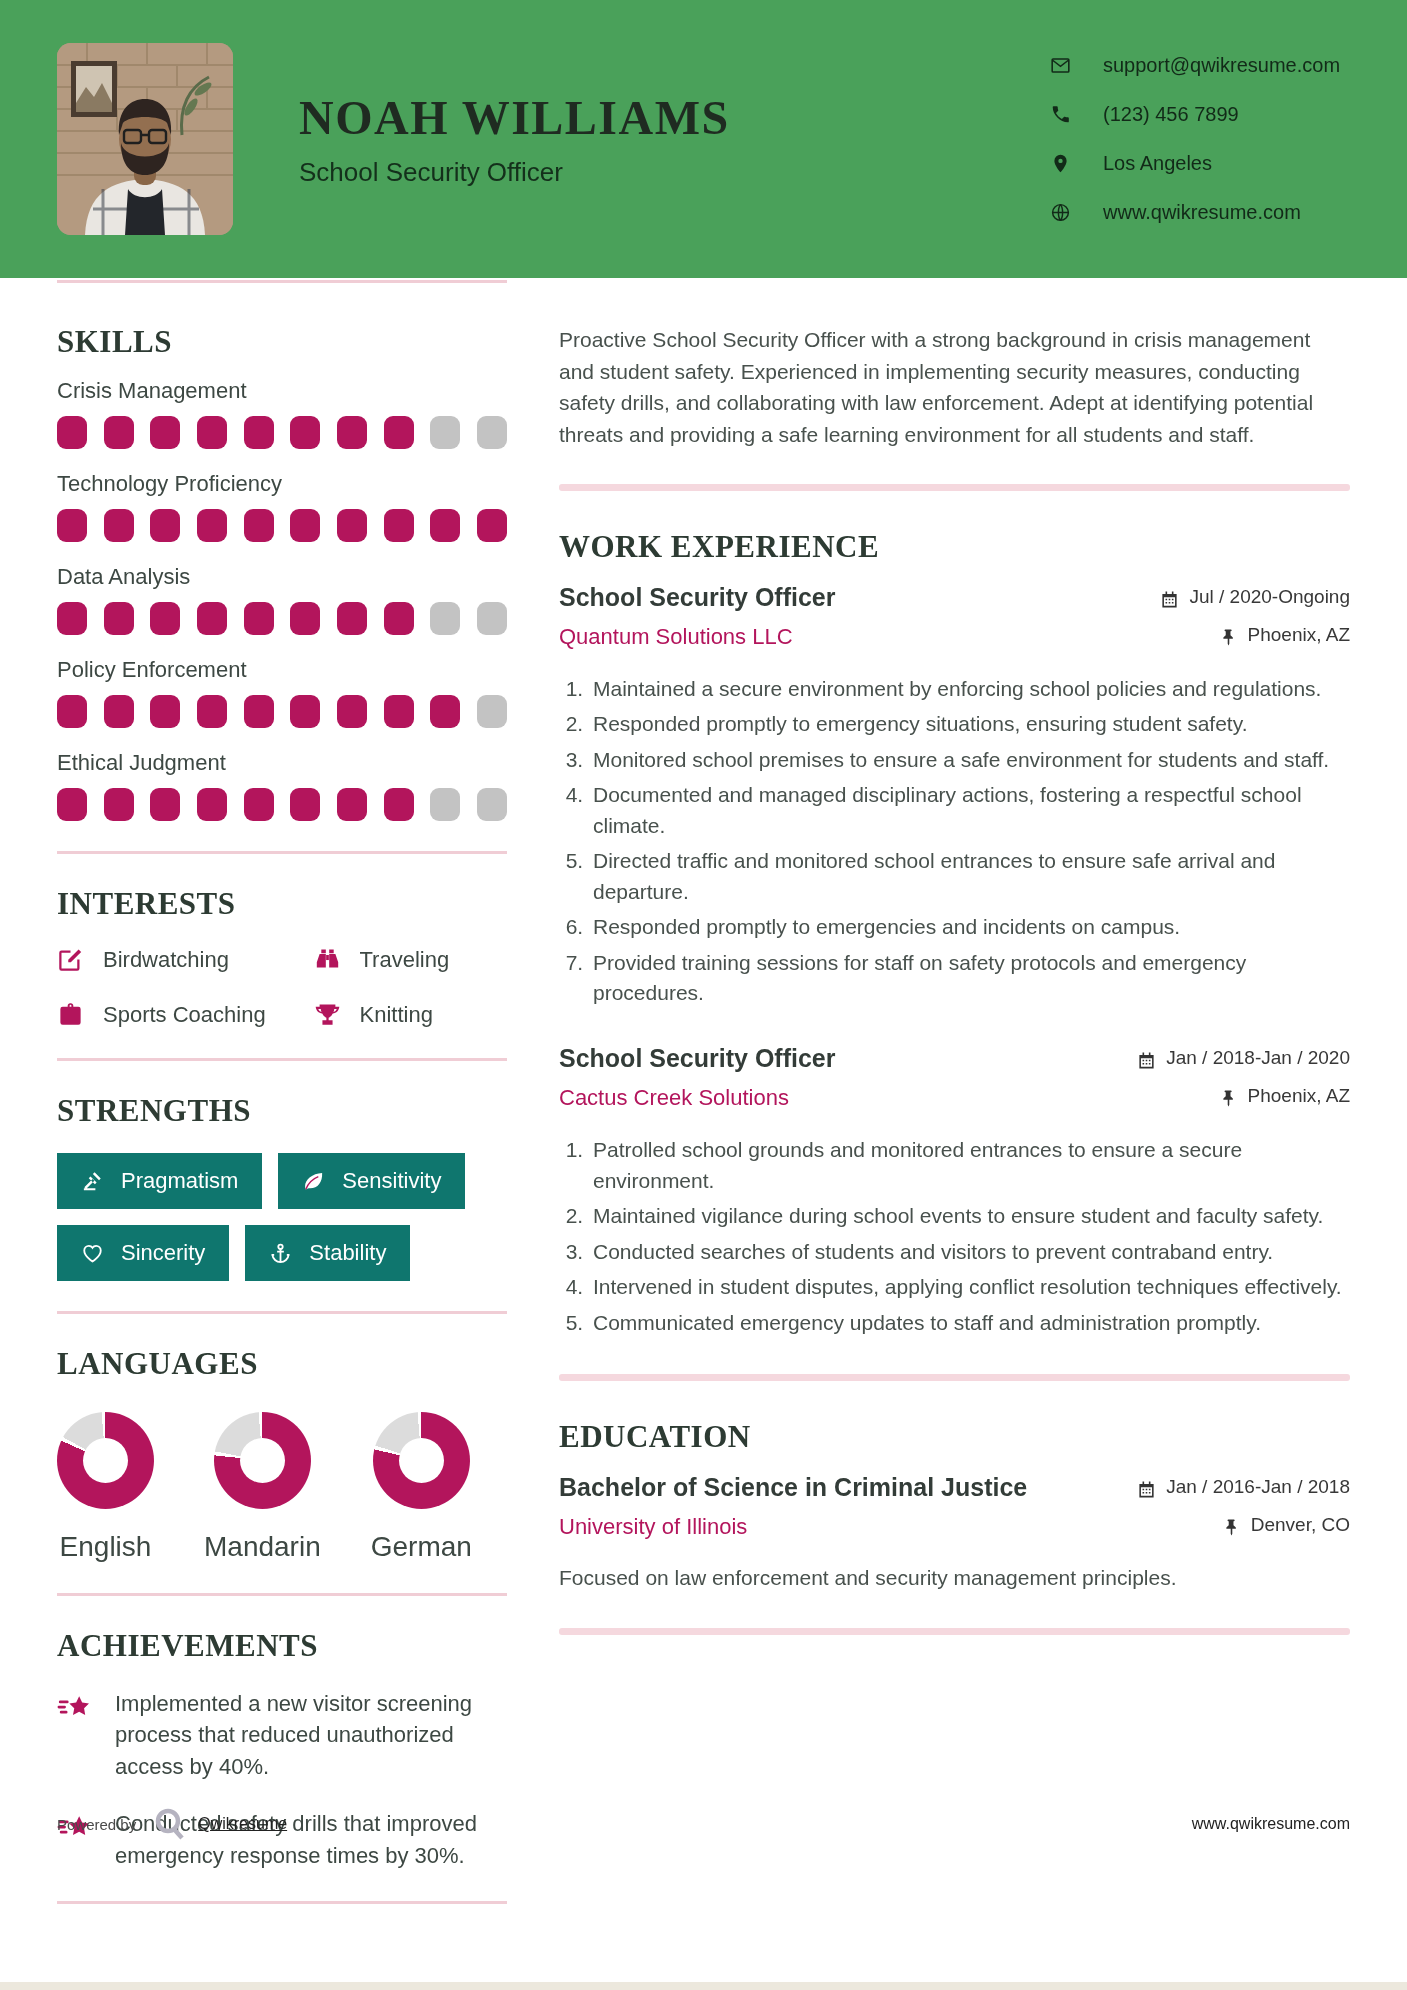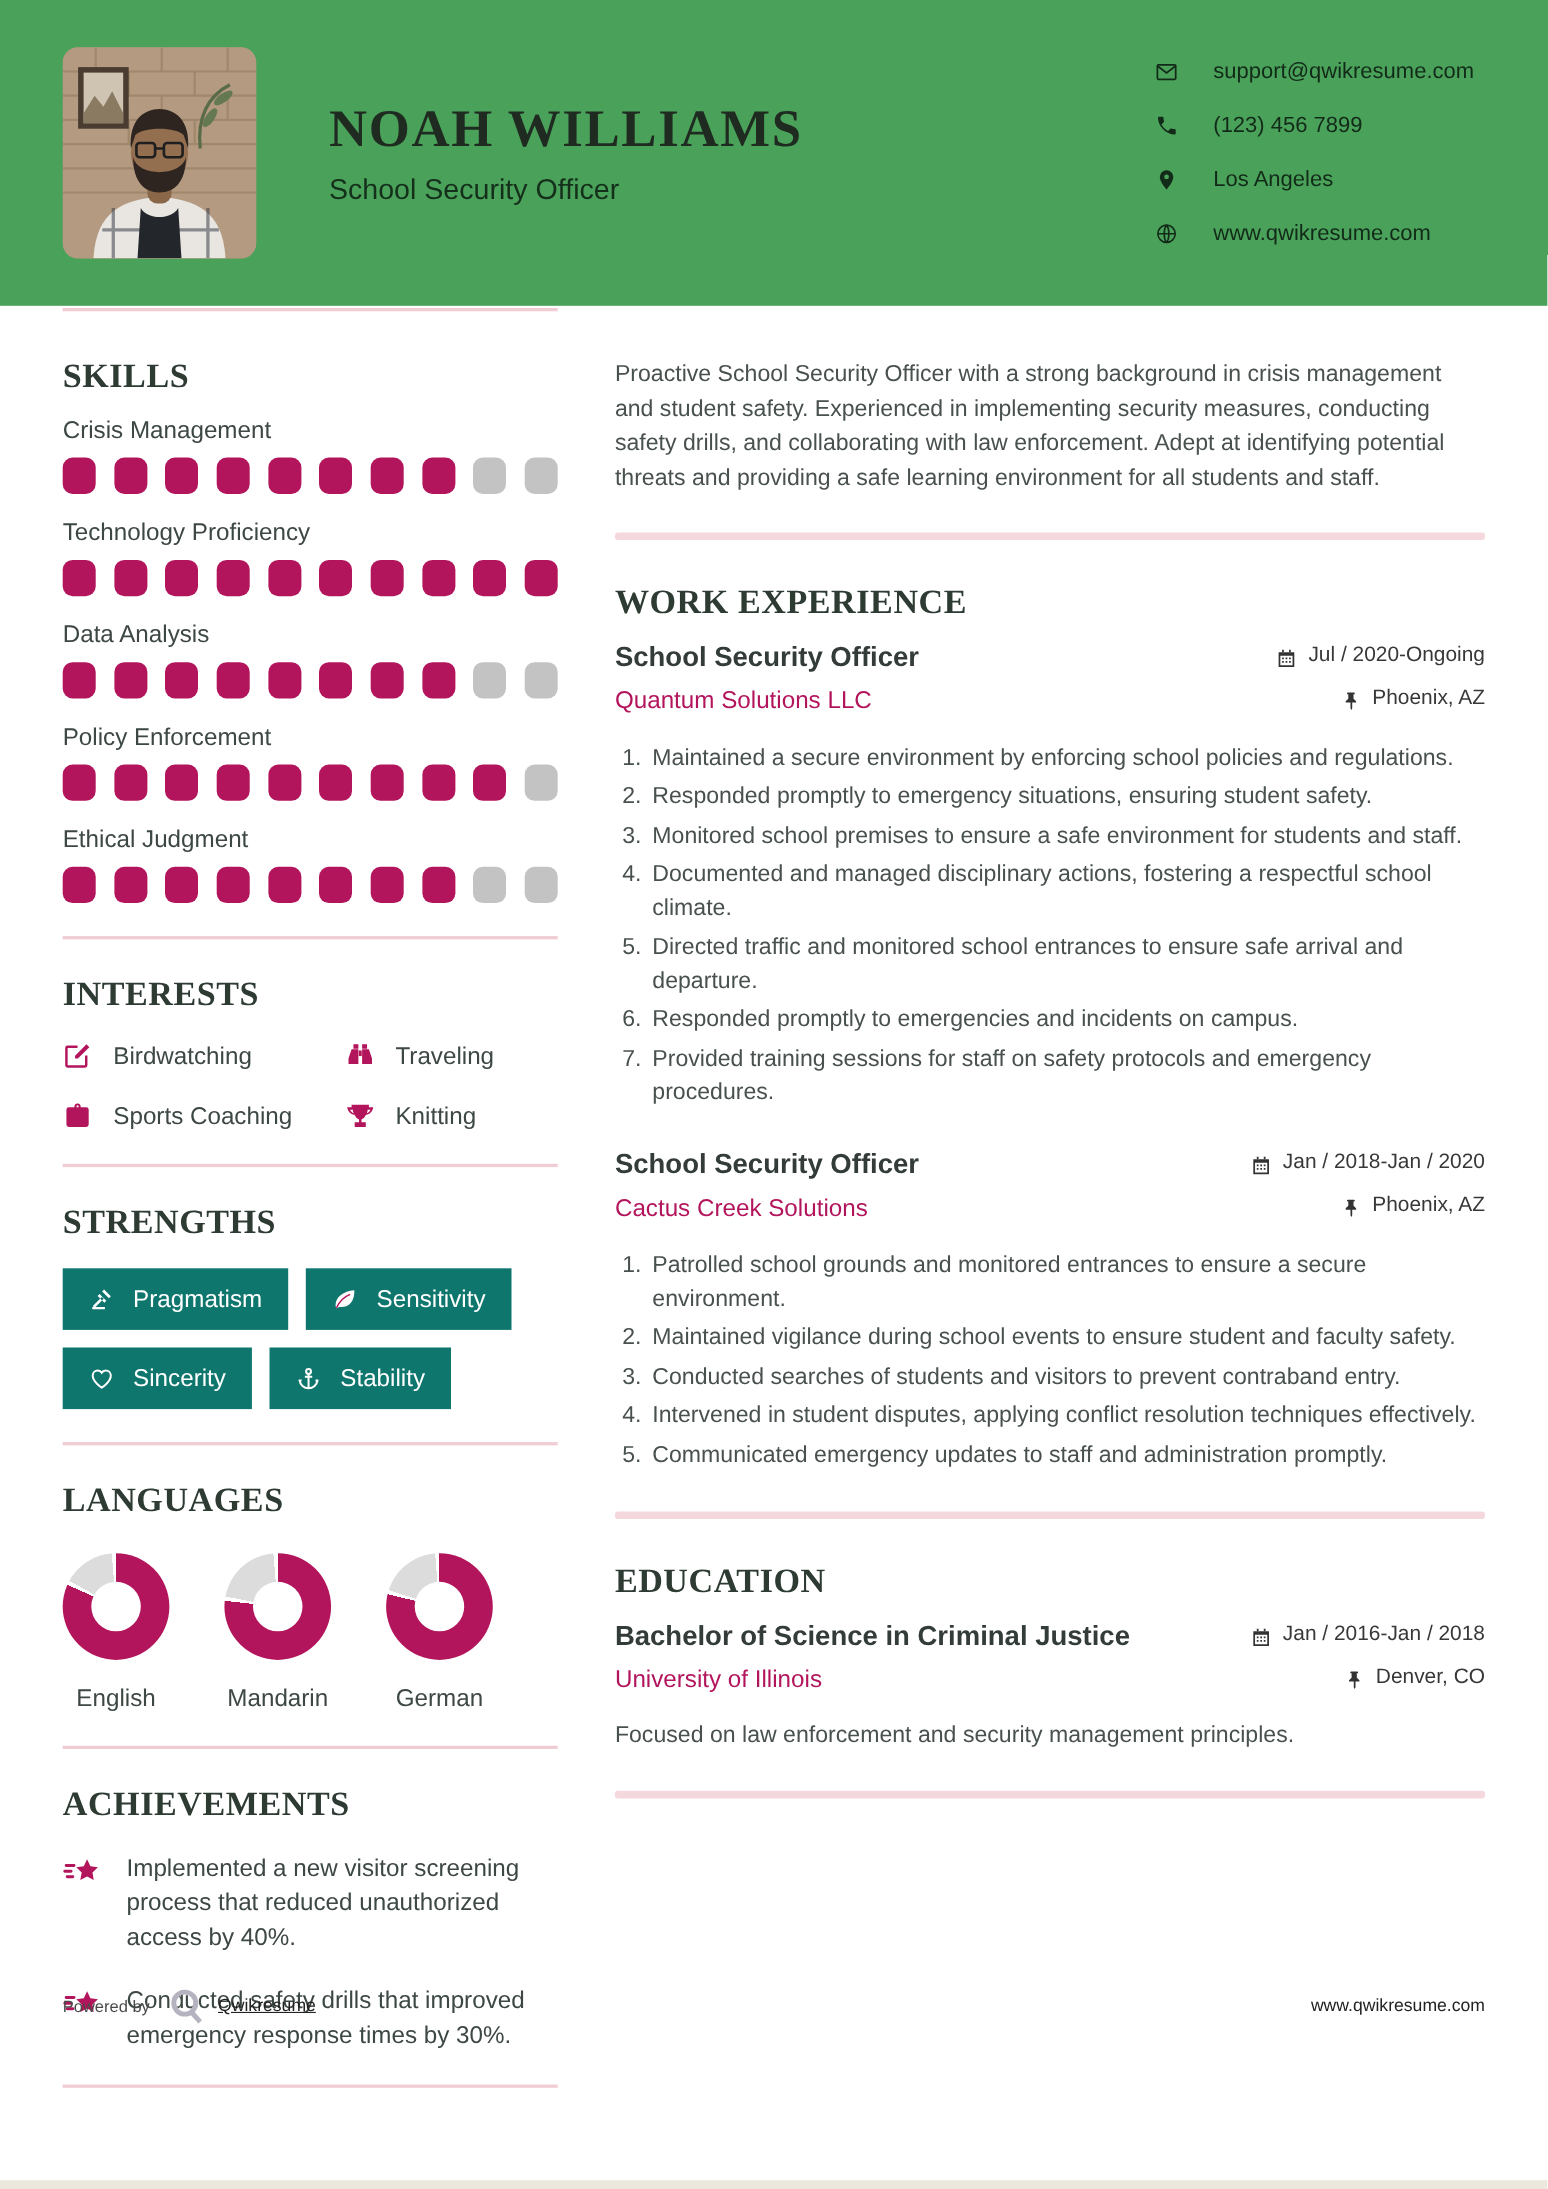--- a/index.html
+++ b/index.html
@@ -44,21 +44,21 @@
 
   
   .badges{display:flex;flex-wrap:wrap;gap:16px;margin-top:24px;}
   .badge{display:inline-flex;align-items:center;gap:17px;background:#0f766e;color:#ffffff;
          font-size:22px;padding:15px 24px;}
   .badge .icn{width:23px;height:23px;color:#ffffff;}
 
   
   .langs{display:flex;gap:50px;margin-top:30px;}
   .lang{display:flex;flex-direction:column;align-items:center;gap:22px;
-        font-size:22px;color:#3d4843;}
+        font-size:28px;color:#3d4843;}
   .donut{width:97px;height:97px;border-radius:50%;position:relative;}
   .donut::after{content:"";position:absolute;inset:26px;background:#ffffff;border-radius:50%;}
 
   
   .ach{display:flex;gap:20px;margin:24px 0 26px;font-size:22px;line-height:1.43;color:#3d4843;}
   .ach .icn{width:38px;height:38px;color:#b3155c;flex:0 0 auto;margin-top:2px;}
   .ach p{margin:0;}
 
   
   .summary-text{font-size:21px;line-height:1.5;color:#48514d;margin:0;}

